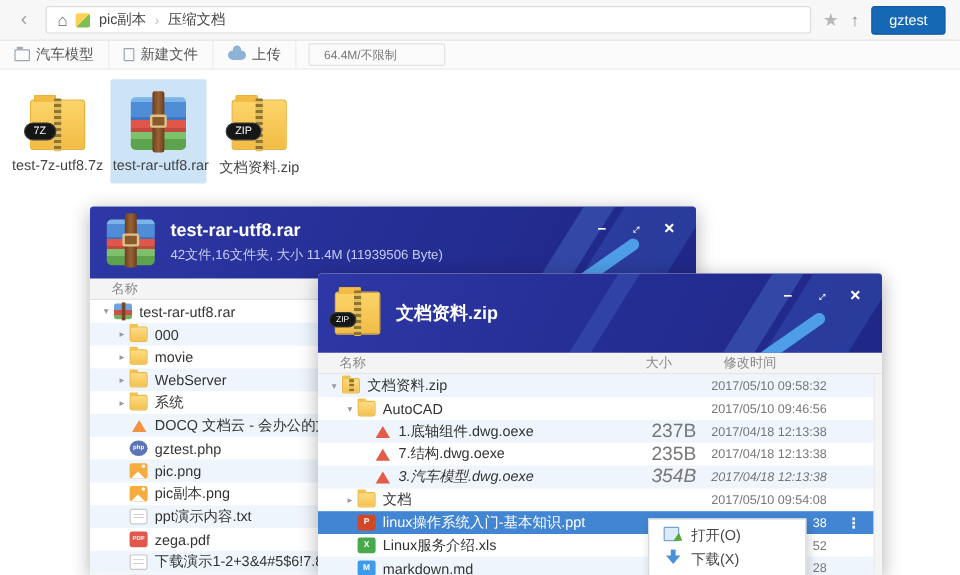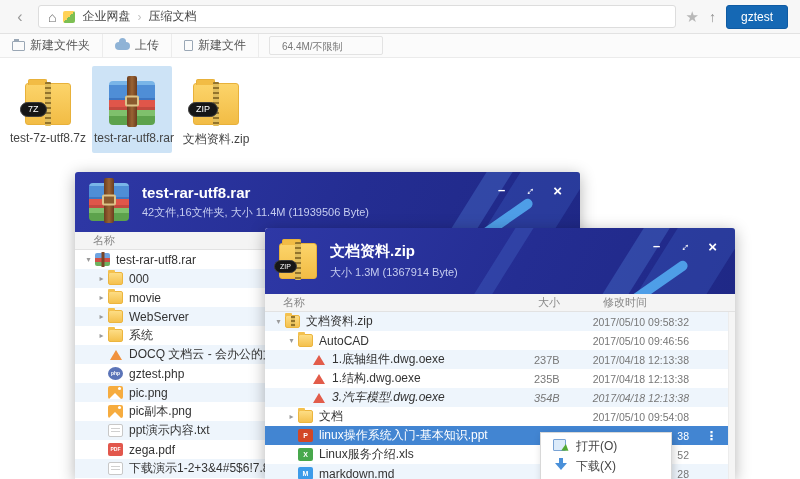--- a/index.html
+++ b/index.html
@@ -100,21 +100,21 @@
   .cols .csize{width:55px;padding-left:4px;flex:none}
   .cols .ctime{width:100px;padding-left:14px;flex:none}
   .cols .cgut{width:46px;flex:none}
 
   .trow{display:flex;align-items:center;height:19px;font-size:12px;color:#333;cursor:default}
   .trow.alt{background:#eef5fc}
   .trow.sel{background:#4285d2;color:#fff}
   .caret{width:11px;flex:none;font-size:8px;color:#9a9a9a;text-align:center;line-height:1}
   .trow.sel .caret{color:#fff}
   .fname{flex:1;white-space:nowrap;overflow:hidden;min-width:0}
-  .fsize{width:55px;text-align:left;font-size:11px;color:#777;flex:none}
+  .fsize{width:55px;text-align:center;font-size:16px;color:#777;flex:none}
   .ftime{width:100px;text-align:right;font-size:10.5px;color:#777;flex:none}
   .trow.sel .fsize,.trow.sel .ftime{color:#fff}
   .gutter{width:46px;flex:none;text-align:center;font-size:12px;color:#fff;font-weight:bold;letter-spacing:1px}
   .scrollstrip{position:absolute;top:84px;right:0;width:7px;bottom:0;background:#f5f5f5;border-left:1px solid #ececec}
 
   
   .ic{width:15px;height:13px;border-radius:2px;flex:none;margin:0 6px 0 1px;position:relative;
     display:flex;align-items:center;justify-content:center;
     font-weight:bold;font-size:7px;line-height:1;color:#fff}
   .ic-folder,.ic-zip{background:linear-gradient(#fddd85,#f4c14e);border:1px solid #ecb53e}
@@ -154,41 +154,41 @@
     border-left:6px solid transparent;border-right:6px solid transparent;border-top:7px solid #4a90d9}
 </style>
 </head>
 <body>
 
 <div class="topbar">
   <span class="back"></span>
   <div class="crumbfield">
     <span class="home"></span>
     <span class="appicon"></span>
-    <span class="crumb">企业网盘</span>
+    <span class="crumb">pic副本</span>
     <span class="crumbsep"></span>
     <span class="crumb">压缩文档</span>
   </div>
   <span class="star"></span>
   <span class="uparrow"></span>
   <button class="writebtn">gztest</button>
 </div>
 
 <div class="toolbar">
   <div class="tbtn">
     <span class="tico-folder"></span>
-    <span>新建文件夹</span>
+    <span>汽车模型</span>
+  </div>
+  <div class="tbtn">
+    <span class="tico-file"></span>
+    <span>新建文件</span>
   </div>
   <div class="tbtn">
     <span class="tico-cloud"></span>
     <span>上传</span>
-  </div>
-  <div class="tbtn">
-    <span class="tico-file"></span>
-    <span>新建文件</span>
   </div>
   <div class="quota">
     <span class="qbar"></span>
     <span class="qtext">64.4M/不限制</span>
   </div>
 </div>
 
 <div class="desktop" id="desktop">
     <div class="tile">
       <div class="bigwrap">
@@ -310,21 +310,20 @@
     <span class="streak4"></span>
       <span class="streak1"></span>
       <span class="streak2"></span>
       <span class="streak3"></span>
     <span class="big big-zipfolder">
       <span class="zipper"></span>
         <span class="zbadge">ZIP</span>
     </span>
     <span class="wtitles">
       <span class="wtitle">文档资料.zip</span>
-      <span class="wsub">大小 1.3M (1367914 Byte)</span>
     </span>
     <span class="wc">
       <span class="wcb wc-min"></span>
       <span class="wcb wc-exp"></span>
       <span class="wcb wc-close"></span>
     </span>
   </div>
   <div class="cols">
     <span class="cname">名称</span>
     <span class="csize">大小</span>
@@ -352,21 +351,21 @@
         <span class="caret"></span>
         <span class="ic ic-cad"></span>
         <span class="fname">1.底轴组件.dwg.oexe</span>
         <span class="fsize">237B</span>
         <span class="ftime">2017/04/18 12:13:38</span>
         <span class="gutter"></span>
       </div>
       <div class="trow" style="padding-left: 34px;">
         <span class="caret"></span>
         <span class="ic ic-cad"></span>
-        <span class="fname">1.结构.dwg.oexe</span>
+        <span class="fname">7.结构.dwg.oexe</span>
         <span class="fsize">235B</span>
         <span class="ftime">2017/04/18 12:13:38</span>
         <span class="gutter"></span>
       </div>
       <div class="trow alt" style="padding-left: 34px; font-style: italic;">
         <span class="caret"></span>
         <span class="ic ic-cad"></span>
         <span class="fname">3.汽车模型.dwg.oexe</span>
         <span class="fsize">354B</span>
         <span class="ftime">2017/04/18 12:13:38</span>

